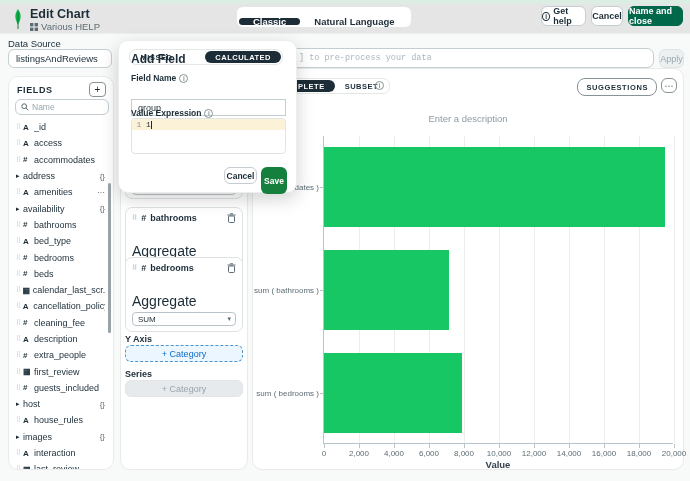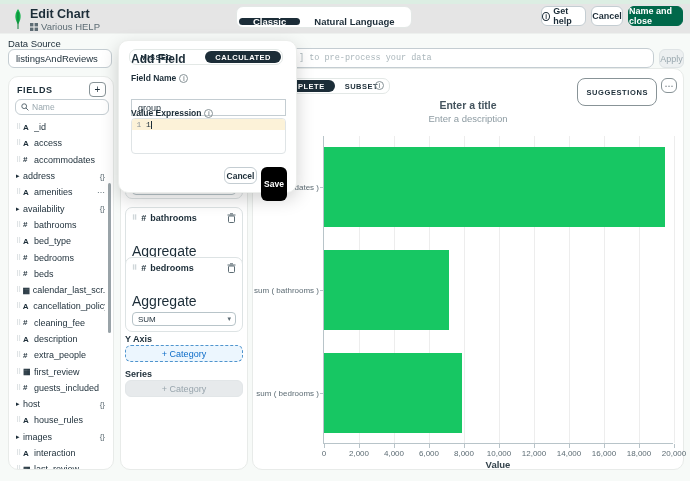--- a/index.html
+++ b/index.html
@@ -58,21 +58,21 @@
   .dashed-btn { position:absolute; left:4px; width:118px; height:17px; border:1px dashed #4f94cd; background:#ecf6fe; border-radius:6px; color:#0d6cc8; font-size:9px; display:flex; align-items:center; justify-content:center; }
   .enc-label { position:absolute; left:4px; font-size:9px; font-weight:bold; }
   #series-btn { position:absolute; left:4px; width:118px; height:17px; background:#e7eaec; border:1px solid #e2e6e8; border-radius:6px; color:#98a5ad; font-size:9px; display:flex; align-items:center; justify-content:center; }
 
   
   #chart-panel { left:252px; top:68px; width:432px; height:402px; }
   #sample-toggle { position:absolute; left:14px; top:9px; height:16px; border:1px solid #e3e8e6; border-radius:7px; display:flex; padding:1px; background:#fff; }
   .seg { font-size:7.5px; font-weight:bold; letter-spacing:.5px; padding:0 10px; display:flex; align-items:center; border-radius:6px; color:#1c2d38; }
   .seg.sel { background:#1c2d38; color:#fff; }
   #sample-info { position:absolute; left:122px; top:12px; }
-  #btn-suggestions { position:absolute; right:26px; top:9px; height:28px; border:1px solid #889397; border-radius:8px; font-size:7.5px; font-weight:bold; letter-spacing:.6px; padding:0 8px; display:flex; align-items:center; }
+  #btn-suggestions { position:absolute; right:26px; top:9px; height:18px; border:1px solid #889397; border-radius:8px; font-size:7.5px; font-weight:bold; letter-spacing:.6px; padding:0 8px; display:flex; align-items:center; }
   #btn-more { position:absolute; right:6px; top:9px; width:16px; height:15px; border:1px solid #889397; border-radius:6px; font-size:9px; display:flex; align-items:center; justify-content:center; }
   #chart-title { position:absolute; left:0; top:30px; width:100%; text-align:center; font-size:10.5px; font-weight:bold; color:#44545e; }
   #chart-desc { position:absolute; left:0; top:44px; width:100%; text-align:center; font-size:9.5px; color:#8d9ba2; }
 
   #plot { position:absolute; left:70px; top:67px; width:350px; height:308px; border-left:1px solid #b8c4c9; border-bottom:1px solid #b8c4c9; }
   .grid { position:absolute; top:0; bottom:0; width:1px; background:#ededed; }
   .bar { position:absolute; left:0; z-index:2; }
   .ylab { position:absolute; left:-5px; transform:translate(-100%,-50%); font-size:8px; color:#5d6c74; white-space:nowrap; }
   .ytick { position:absolute; left:-4px; width:4px; height:1px; background:#b8c4c9; }
   .xtick { position:absolute; bottom:-5px; width:1px; height:4px; background:#b8c4c9; }
@@ -86,21 +86,21 @@
   #fn-label, #ve-label { position:absolute; left:12px; font-size:8.5px; font-weight:bold; display:flex; align-items:center; gap:3px; }
   #fn-label { top:32px; }
   #fn-input { position:absolute; left:12px; top:58px; width:155px; height:17px; border:1px solid #c4cdd2; border-radius:0; font-size:9px; display:flex; align-items:center; padding-left:6px; }
   #ve-label { top:67px; }
   #editor { position:absolute; left:12px; top:77px; width:155px; height:36px; border:1px solid #dfe4e6; border-radius:4px; overflow:hidden; font-family:"Liberation Mono",monospace; font-size:8px; }
   #editor .line1 { display:flex; height:11px; background:#fcf2d8; align-items:center; }
   #editor .gutter { width:14px; color:#8a949a; text-align:center; }
   #editor .code { color:#1c2d38; }
   .caret { display:inline-block; width:1px; height:8px; background:#1c2d38; vertical-align:middle; }
   #modal-cancel { position:absolute; left:105px; top:126px; width:33px; height:17px; border:1px solid #c4cdd2; border-radius:6px; background:#fff; font-size:8.5px; font-weight:bold; display:flex; align-items:center; justify-content:center; }
-  #modal-save { position:absolute; left:142px; top:126px; width:26px; height:34px; border-radius:6px; background:#000000; color:#fff; font-size:8.5px; font-weight:bold; display:flex; align-items:center; justify-content:center; }
+  #modal-save { position:absolute; left:142px; top:126px; width:26px; height:27px; border-radius:6px; background:#15803d; color:#fff; font-size:8.5px; font-weight:bold; display:flex; align-items:center; justify-content:center; }
 </style>
 </head>
 <body>
 
 <div id="top-strip"></div>
 
 <div id="header">
   <svg id="leaf" width="14" height="22" viewBox="0 0 14 22">
     <path d="M7 1 C4.2 5 2.8 9.5 7 16.5 C11.2 9.5 9.8 5 7 1 Z" fill="#12b24a"></path>
     <path d="M7 4 L7 21" stroke="#0d7a36" stroke-width="1"></path>
@@ -298,21 +298,20 @@
 </div>
 
 <div class="panel" id="chart-panel">
   <div id="sample-toggle">
     <div class="seg sel">COMPLETE</div>
     <div class="seg">SUBSET</div>
   </div>
   <span class="info-dot grey" id="sample-info"></span>
   <div id="btn-suggestions">SUGGESTIONS</div>
   <div id="btn-more">⋯</div>
-  <div id="chart-title">Enter a title</div>
   <div id="chart-desc">Enter a description</div>
   <div id="plot">
       <div class="xtick" style="left: 0px;"></div>
       <div class="xlab" style="left: 0px;">0</div>
       <div class="grid" style="left: 35px;"></div>
       <div class="xtick" style="left: 35px;"></div>
       <div class="xlab" style="left: 35px;">2,000</div>
       <div class="grid" style="left: 70px;"></div>
       <div class="xtick" style="left: 70px;"></div>
       <div class="xlab" style="left: 70px;">4,000</div>

